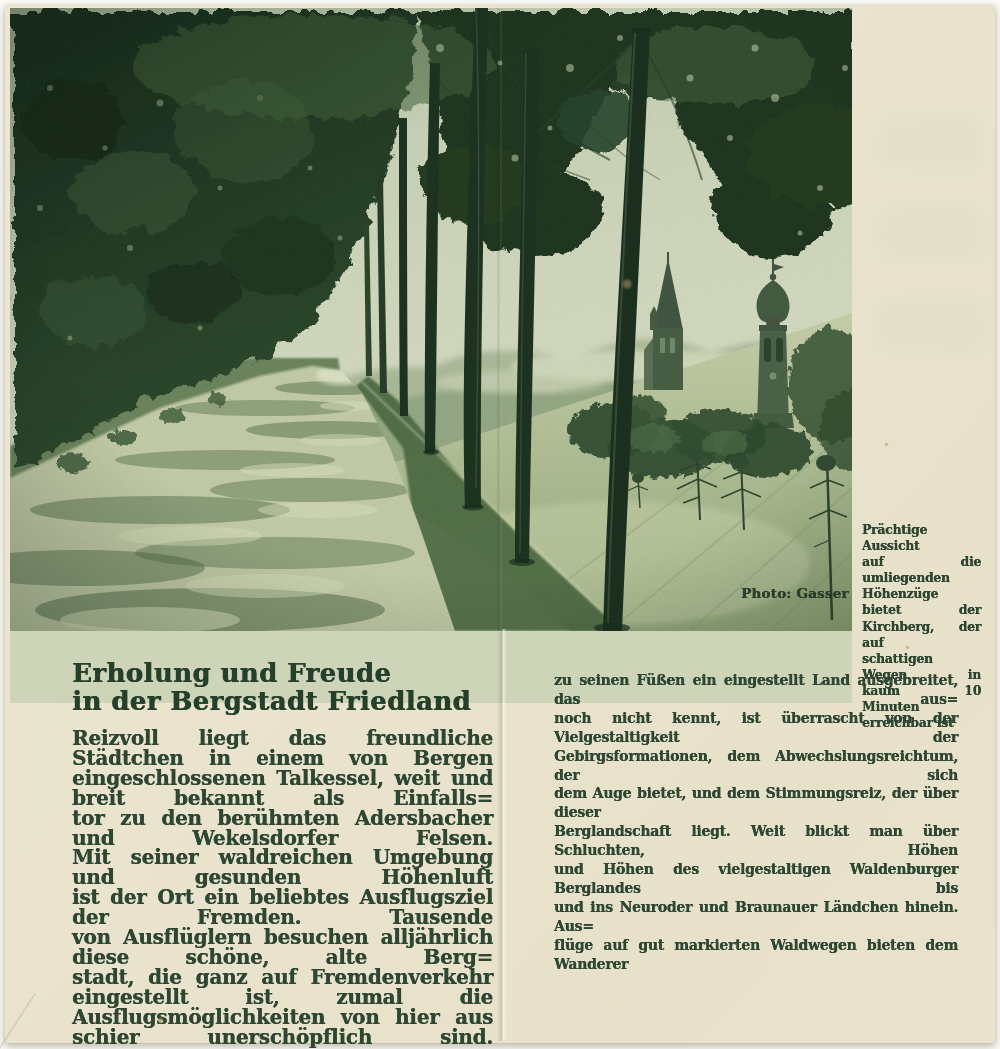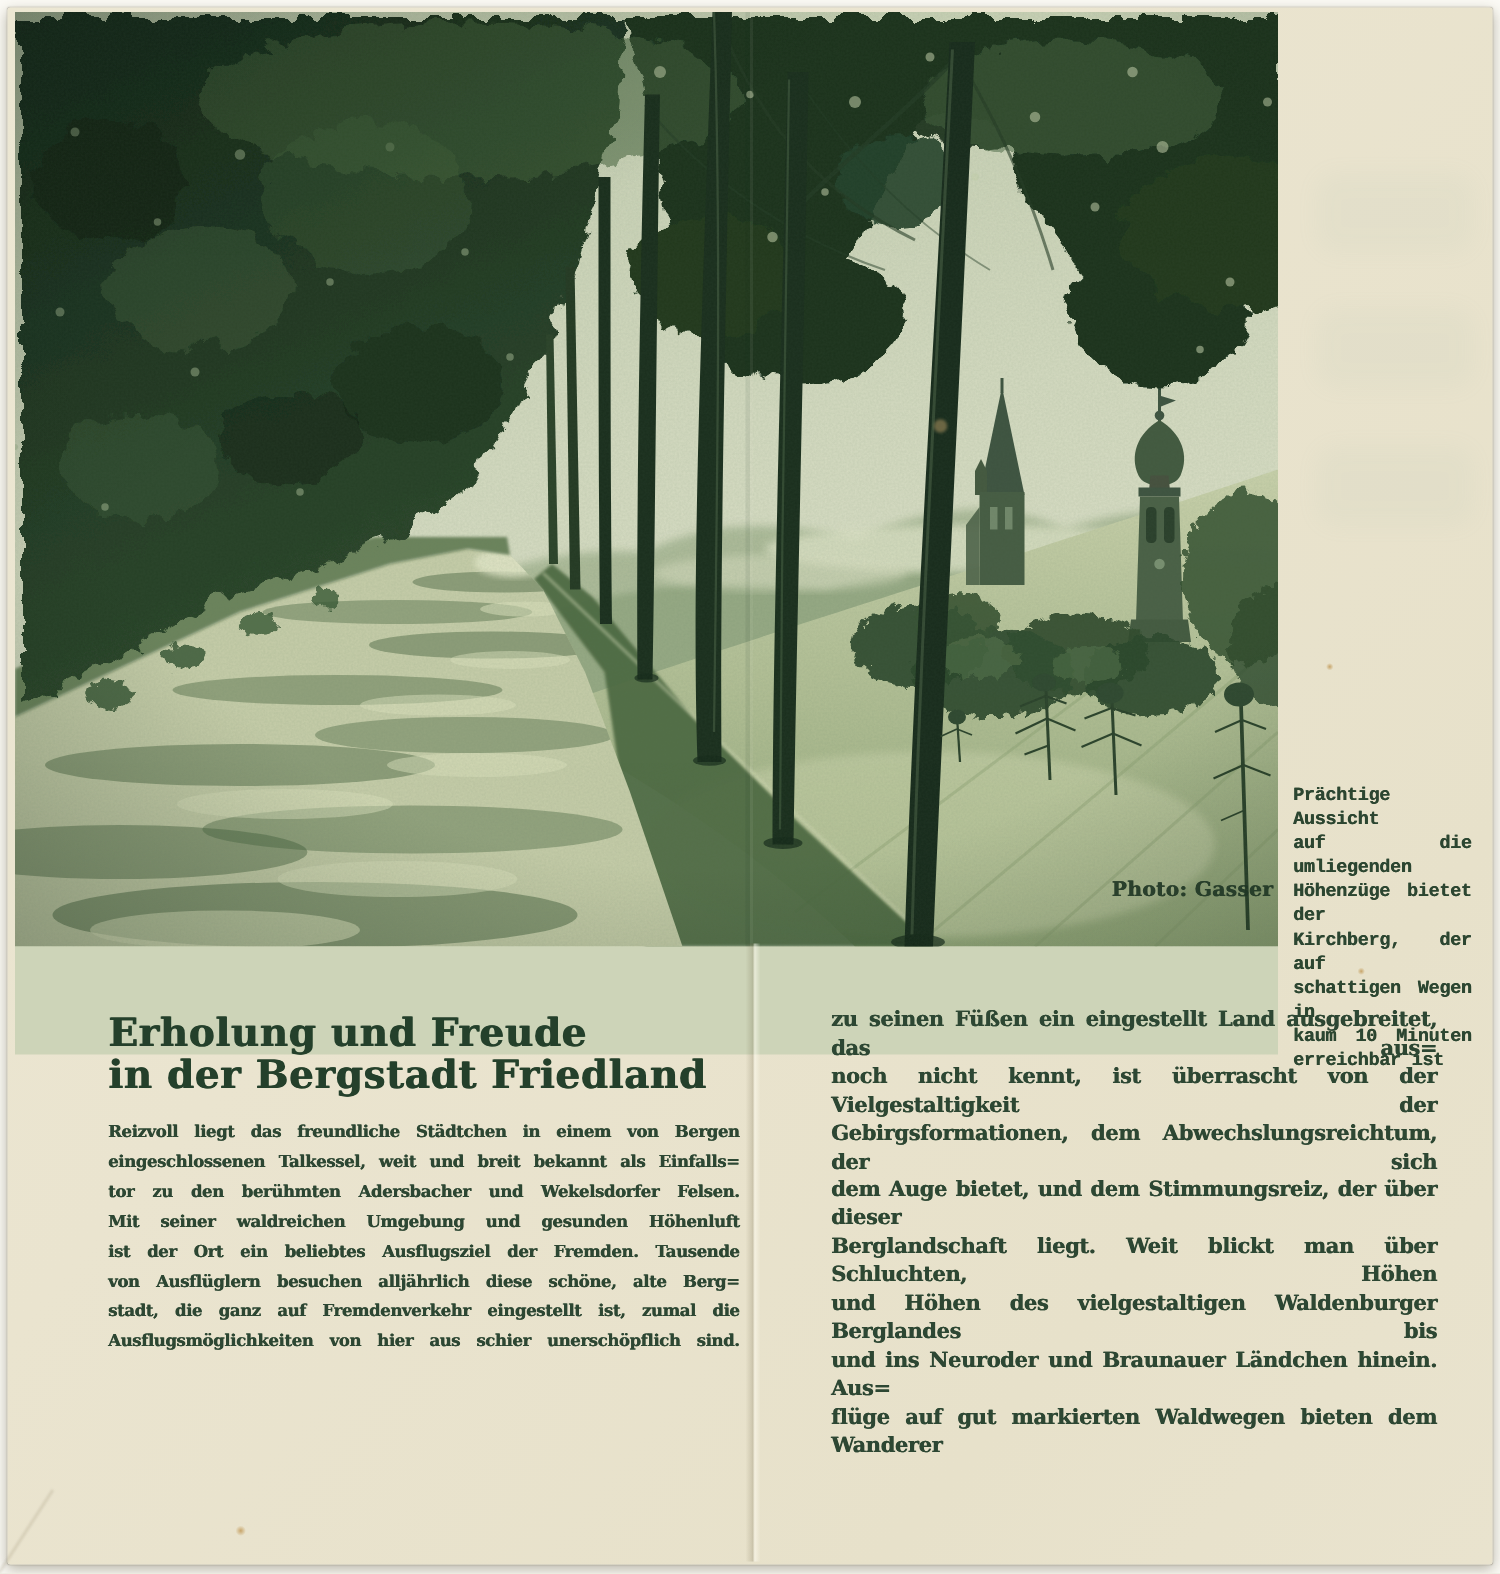--- a/index.html
+++ b/index.html
@@ -8,30 +8,30 @@
   .paper{position:absolute;left:5px;top:5px;width:990px;height:1038px;border-radius:2px;
          background:linear-gradient(130deg,#ece7d3 0%,#eae4cf 40%,#e7e1ca 78%,#e9e3ce 100%);
          box-shadow:0 3px 9px rgba(70,62,38,.38),0 0 1px rgba(70,62,38,.4);}
   
   .photo{position:absolute;left:5px;top:3px;width:842px;height:695px;overflow:hidden;
          background:#cdd4b8;}
   .photo svg{display:block;width:842px;height:623px;}
   .credit{position:absolute;left:731px;top:577px;width:110px;font-size:13.5px;font-weight:bold;
           color:#203725;letter-spacing:.2px;text-shadow:.4px 0 0 currentColor;opacity:.92;}
   
-  .caption{position:absolute;left:857px;top:517px;width:119px;color:#2c4631;font-family:Liberation Mono, monospace;}
+  .caption{position:absolute;left:857px;top:517px;width:119px;color:#2c4631;}
   .cl{font-size:12.3px;line-height:16.1px;font-weight:bold;letter-spacing:-.2px;
       text-align:justify;text-align-last:justify;text-shadow:.3px 0 0 currentColor;}
   .cl:last-child{text-align-last:left;}
   
-  .colL{position:absolute;left:67px;top:655px;width:421px;color:#2d4733;margin-top:16px;}
+  .colL{position:absolute;left:67px;top:655px;width:421px;color:#2d4733;}
   .colR{position:absolute;left:549px;top:666px;width:404px;color:#2d4733;}
   .h1{font-size:26px;line-height:27.5px;font-weight:bold;color:#24402b;letter-spacing:.4px;
       text-shadow:.6px 0 0 currentColor;margin:0 0 14px 0;}
-  .pline{font-size:11px;line-height:19.9px;font-weight:bold;letter-spacing:-.25px;
+  .pline{font-size:20px;line-height:19.9px;font-weight:bold;letter-spacing:-.25px;
          text-align:justify;text-align-last:justify;text-shadow:.3px 0 0 currentColor;}
   .colR .pline{font-size:14px;line-height:18.9px;}
   
   .fold{position:absolute;left:492px;top:624px;width:10px;height:412px;pointer-events:none;
         background:linear-gradient(90deg,rgba(95,85,52,0) 0%,rgba(95,85,52,.16) 38%,
                    rgba(95,85,52,.22) 48%,rgba(255,253,242,.55) 62%,rgba(255,253,242,0) 100%);}
   .crease2{position:absolute;left:8px;top:982px;width:2px;height:78px;transform:rotate(33deg);
            background:rgba(110,100,68,.16);filter:blur(.6px);}
   .ghost{position:absolute;left:872px;width:106px;height:54px;border-radius:14px;
          background:#8fae9e;opacity:.06;filter:blur(7px);}

